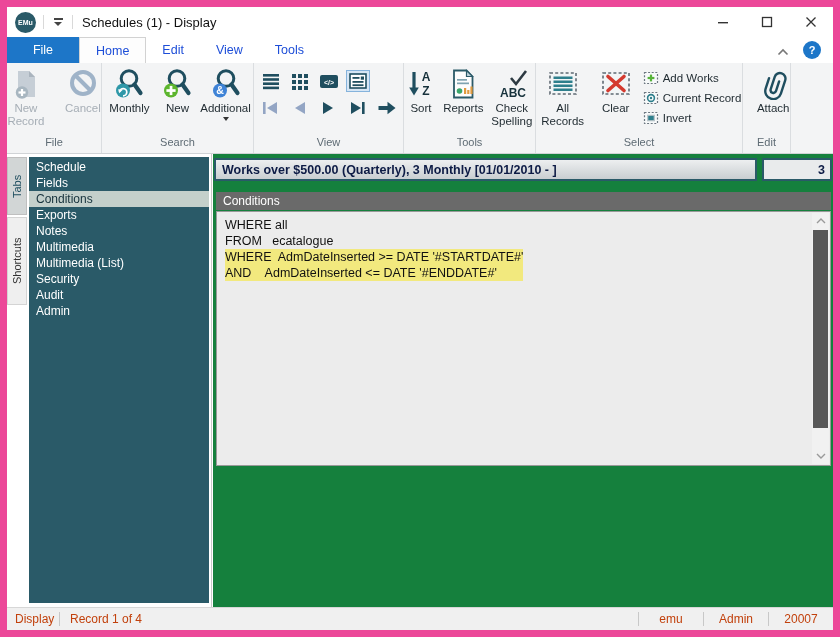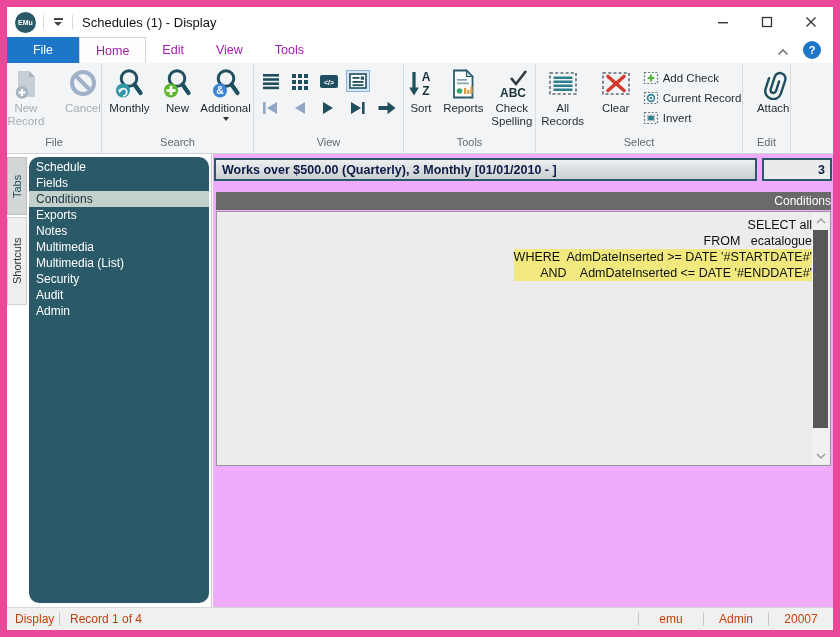--- a/index.html
+++ b/index.html
@@ -18,21 +18,21 @@
   .tb-sep { width:1px; height:14px; background:#d9d9d9; margin:0 7px; }
   .qa-caret { display:flex; flex-direction:column; align-items:center; width:14px; cursor:default; }
   .qa-caret .bar { width:9px; height:1.6px; background:#444; margin-bottom:2px; }
   .qa-caret .tri { width:0; height:0; border-left:4px solid transparent; border-right:4px solid transparent; border-top:4px solid #444; }
   .win-title { font-size:13px; color:#111; margin-left:2px; }
   .tb-space { flex:1; }
   .win-btn { width:44px; height:30px; display:flex; align-items:center; justify-content:center; color:#333; }
   .win-btn svg { display:block; }
   
   .tabrow { height:26px; display:flex; align-items:stretch; background:#fff; flex:0 0 auto; }
-  .rtab { display:flex; align-items:center; justify-content:center; font-size:12.5px; color:#a21caf; padding:0 16px; }
+  .rtab { display:flex; align-items:center; justify-content:center; font-size:12.5px; color:#1d4ed8; padding:0 16px; }
   .rtab-file { width:72px; padding:0; background:#1d76c8; color:#fff; }
   .rtab-active { background:#fdfdfd; border:1px solid #d2d2d2; border-bottom:none; }
   .tabrow-right { margin-left:auto; display:flex; align-items:center; gap:12px; padding-right:12px; }
   .collapse-chevron { width:16px; height:12px; display:flex; align-items:flex-end; justify-content:center; }
   .help-btn { width:18px; height:18px; border-radius:50%; background:#1d76c8; color:#fff;
     display:flex; align-items:center; justify-content:center; font-size:11px; font-weight:bold; }
   
   .ribbon { height:91px; background:#f3f4f5; border-bottom:1px solid #d0d3d6; display:flex; flex:0 0 auto; }
   .rgroup { height:100%; border-right:1px solid #dadde0; display:flex; flex-direction:column; }
   .rgroup-content { flex:1; display:flex; justify-content:center; padding-top:3px; }
@@ -46,25 +46,25 @@
   .viewrow { display:flex; align-items:center; gap:5px; }
   .vicon { width:24px; height:22px; display:flex; align-items:center; justify-content:center; }
   .vicon.selected { background:#d6e6f5; border:1px solid #85b3dc; }
   
   .main { flex:1; position:relative; background:#fff; }
   .tabstrip { position:absolute; left:0; top:3px; width:20px; }
   .strip-tab { writing-mode:vertical-rl; transform:rotate(180deg); display:flex; align-items:center; justify-content:center;
     font-size:11px; width:20px; }
   .strip-tab.active { height:58px; background:#d2d6d6; color:#1f4e5f; border:1px solid #bfbfbf; }
   .strip-tab.idle { height:88px; background:#efefef; color:#333; border:1px solid #d4d4d4; margin-top:2px; }
-  .sidebar { position:absolute; left:22px; top:3px; bottom:4px; width:180px; background:#2a5a68; padding-top:2px;border-radius:10px; }
+  .sidebar { position:absolute; left:22px; top:3px; bottom:4px; width:180px; background:#2a5a68; padding-top:2px; }
   .sb-item { height:16px; line-height:16px; padding-left:7px; color:#fff; font-size:12px; white-space:nowrap; }
   .sb-item.selected { background:#c4d0cb; color:#16323c; }
   .vdivider { position:absolute; left:204px; top:0; bottom:0; width:1px; background:#c9c9c9; }
-  .content { position:absolute; left:206px; right:0; top:0; bottom:0; background:#f0abfc;text-align:right; }
+  .content { position:absolute; left:206px; right:0; top:0; bottom:0; background:#15803d; }
   .rec-row { position:absolute; top:4px; left:1px; right:1px; height:23px; display:flex; gap:5px; }
   .rec-title { flex:1; border:2px solid #2a5a68; background:linear-gradient(#edeff0,#c9ced1);
     display:flex; align-items:center; padding:0 6px; font-weight:bold; font-size:12.5px; color:#0d1b45;
     white-space:nowrap; overflow:hidden; }
   .rec-count { width:70px; border:2px solid #2a5a68; background:#e9ebec; display:flex; align-items:center;
     justify-content:flex-end; padding:0 5px; font-weight:bold; font-size:12.5px; color:#0d1b45; }
   .cond-header { position:absolute; top:38px; left:3px; right:2px; height:18px; background:#6a6a6a;
     color:#fff; font-size:12px; line-height:18px; padding-left:7px; }
   .cond-body { position:absolute; top:57px; left:3px; right:2px; height:255px;
     border:1px solid #999; background:#ececec; }
@@ -327,21 +327,21 @@
           </svg>
           <div class="lbl">Clear</div>
         </div>
         <div style="display:flex; flex-direction:column; padding-top:2px;">
           <div class="smallbtn">
             <svg width="16" height="16">
               <rect x="1.5" y="2.5" width="13" height="11" fill="#f7f9fa" stroke="#6b7680" stroke-width="1.2" stroke-dasharray="2 1.6"></rect>
               <rect x="6.9" y="4.6" width="2.2" height="6.8" fill="#57b33a"></rect>
               <rect x="4.6" y="6.9" width="6.8" height="2.2" fill="#57b33a"></rect>
             </svg>
-            <span>Add Check</span>
+            <span>Add Works</span>
           </div>
           <div class="smallbtn">
             <svg width="16" height="16">
               <rect x="1.5" y="2.5" width="13" height="11" fill="#f7f9fa" stroke="#6b7680" stroke-width="1.2" stroke-dasharray="2 1.6"></rect>
               <circle cx="8" cy="8" r="3.4" fill="none" stroke="#2e7f8c" stroke-width="1.6"></circle>
               <circle cx="8" cy="8" r="1.2" fill="#2e7f8c"></circle>
             </svg>
             <span>Current Record</span>
           </div>
           <div class="smallbtn">
@@ -399,21 +399,21 @@
     <div class="content">
       <div class="rec-row">
         <div class="rec-title">Works over $500.00 (Quarterly), 3 Monthly [01/01/2010 - ]</div>
         <div class="rec-count">3</div>
       </div>
 
       <div class="cond-header">Conditions</div>
 
       <div class="cond-body">
         <div class="sql">
-          <div class="sql-line">SELECT all</div>
+          <div class="sql-line">WHERE all</div>
           <div class="sql-line">FROM   ecatalogue</div>
           <div class="hl-block">
             <div class="sql-line">WHERE  AdmDateInserted &gt;= DATE '#STARTDATE#'</div>
             <div class="sql-line">AND    AdmDateInserted &lt;= DATE '#ENDDATE#'</div>
           </div>
         </div>
         <div class="vscroll">
           <div class="sb-btn up">
             <svg width="10" height="6">
                 <polyline points="1,5 5,1 9,5" fill="none" stroke="#9a9a9a" stroke-width="1.4"></polyline>

